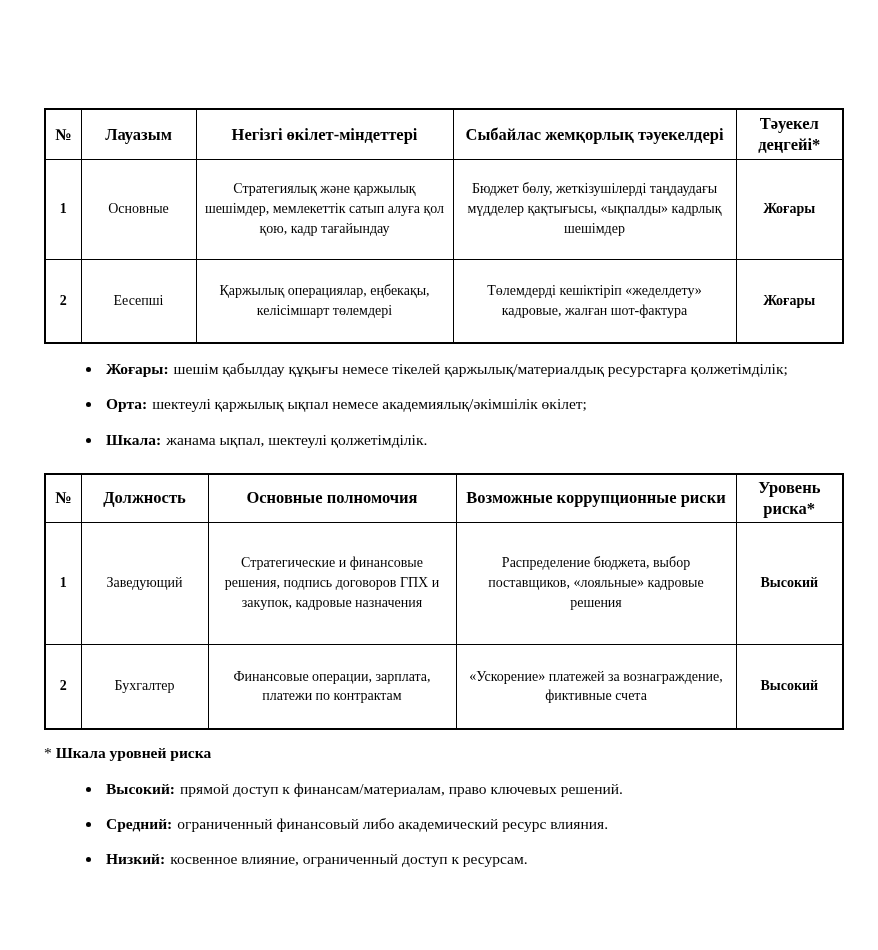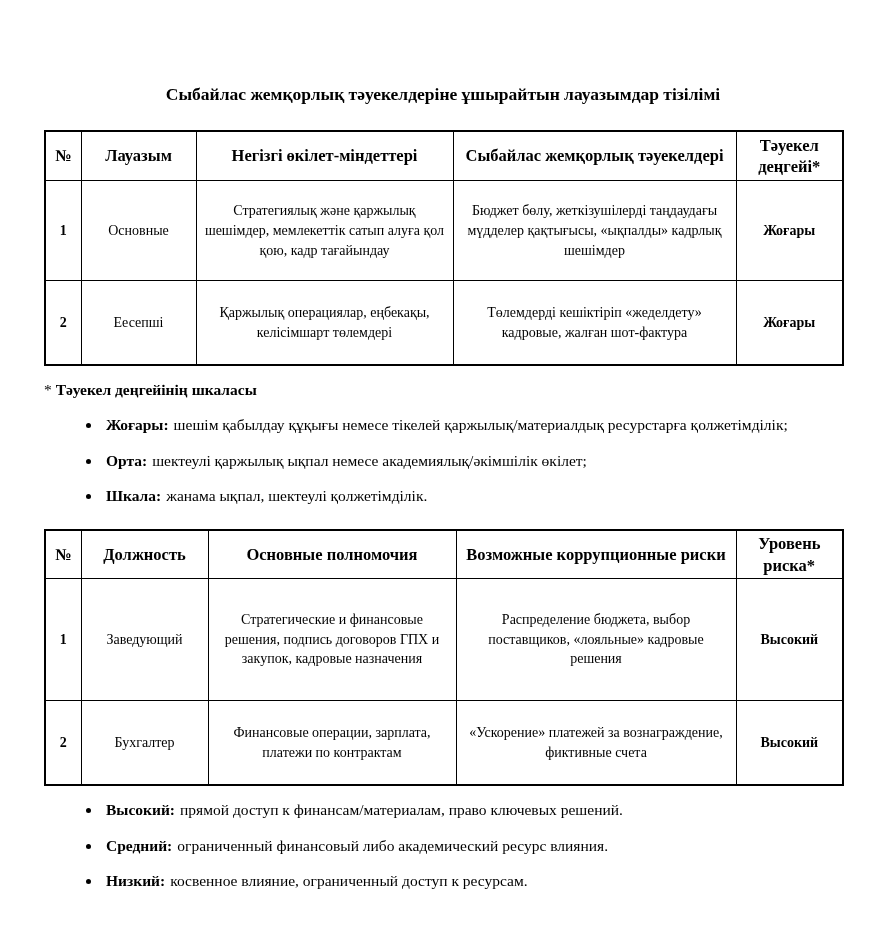--- a/index.html
+++ b/index.html
@@ -77,21 +77,20 @@
   }
   .b { font-weight: bold; }
   .term { font-weight: bold; margin-right: 5px; }
 </style>
 </head>
 <body>
 
 <div class="page">
 
   <section>
-    <h1 class="doc-title">Сыбайлас жемқорлық тәуекелдеріне ұшырайтын лауазымдар тізілімі</h1>
 
     <table class="risk-table">
       <colgroup>
         <col style="width:36px">
           <col style="width:115px">
           <col style="width:257px">
           <col style="width:283px">
           <col style="width:107px">
       </colgroup>
       <tbody>
@@ -113,21 +112,20 @@
         <td class="num">2</td>
         <td>Еесепші</td>
         <td>Қаржылық операциялар, еңбекақы, келісімшарт төлемдері</td>
         <td>Төлемдерді кешіктіріп «жеделдету» кадровые, жалған шот-фактура</td>
         <td class="level">Жоғары</td>
       </tr>
     </tbody>
       </table>
 
     <div class="footnote">
-      <p class="fn-head"><span>*</span> <span class="b">Тәуекел деңгейінің шкаласы</span></p>
       <ul>
         <li><span class="term">Жоғары:</span><span>шешім қабылдау құқығы немесе тікелей қаржылық/материалдық ресурстарға қолжетімділік;</span></li>
         <li><span class="term">Орта:</span><span>шектеулі қаржылық ықпал немесе академиялық/әкімшілік өкілет;</span></li>
         <li><span class="term">Шкала:</span><span>жанама ықпал, шектеулі қолжетімділік.</span></li>
       </ul>
     </div>
   </section>
 
   <section>
 
@@ -158,20 +156,21 @@
         <td class="num">2</td>
         <td>Бухгалтер</td>
         <td>Финансовые операции, зарплата, платежи по контрактам</td>
         <td>«Ускорение» платежей за вознаграждение, фиктивные счета</td>
         <td class="level">Высокий</td>
       </tr>
     </tbody>
       </table>
 
     <div class="footnote second">
+      <p class="fn-head"><span>*</span> <span class="b">Шкала уровней риска</span></p>
       <ul>
         <li><span class="term">Высокий:</span><span>прямой доступ к финансам/материалам, право ключевых решений.</span></li>
         <li><span class="term">Средний:</span><span>ограниченный финансовый либо академический ресурс влияния.</span></li>
         <li><span class="term">Низкий:</span><span>косвенное влияние, ограниченный доступ к ресурсам.</span></li>
       </ul>
     </div>
   </section>
 
 </div>
 

